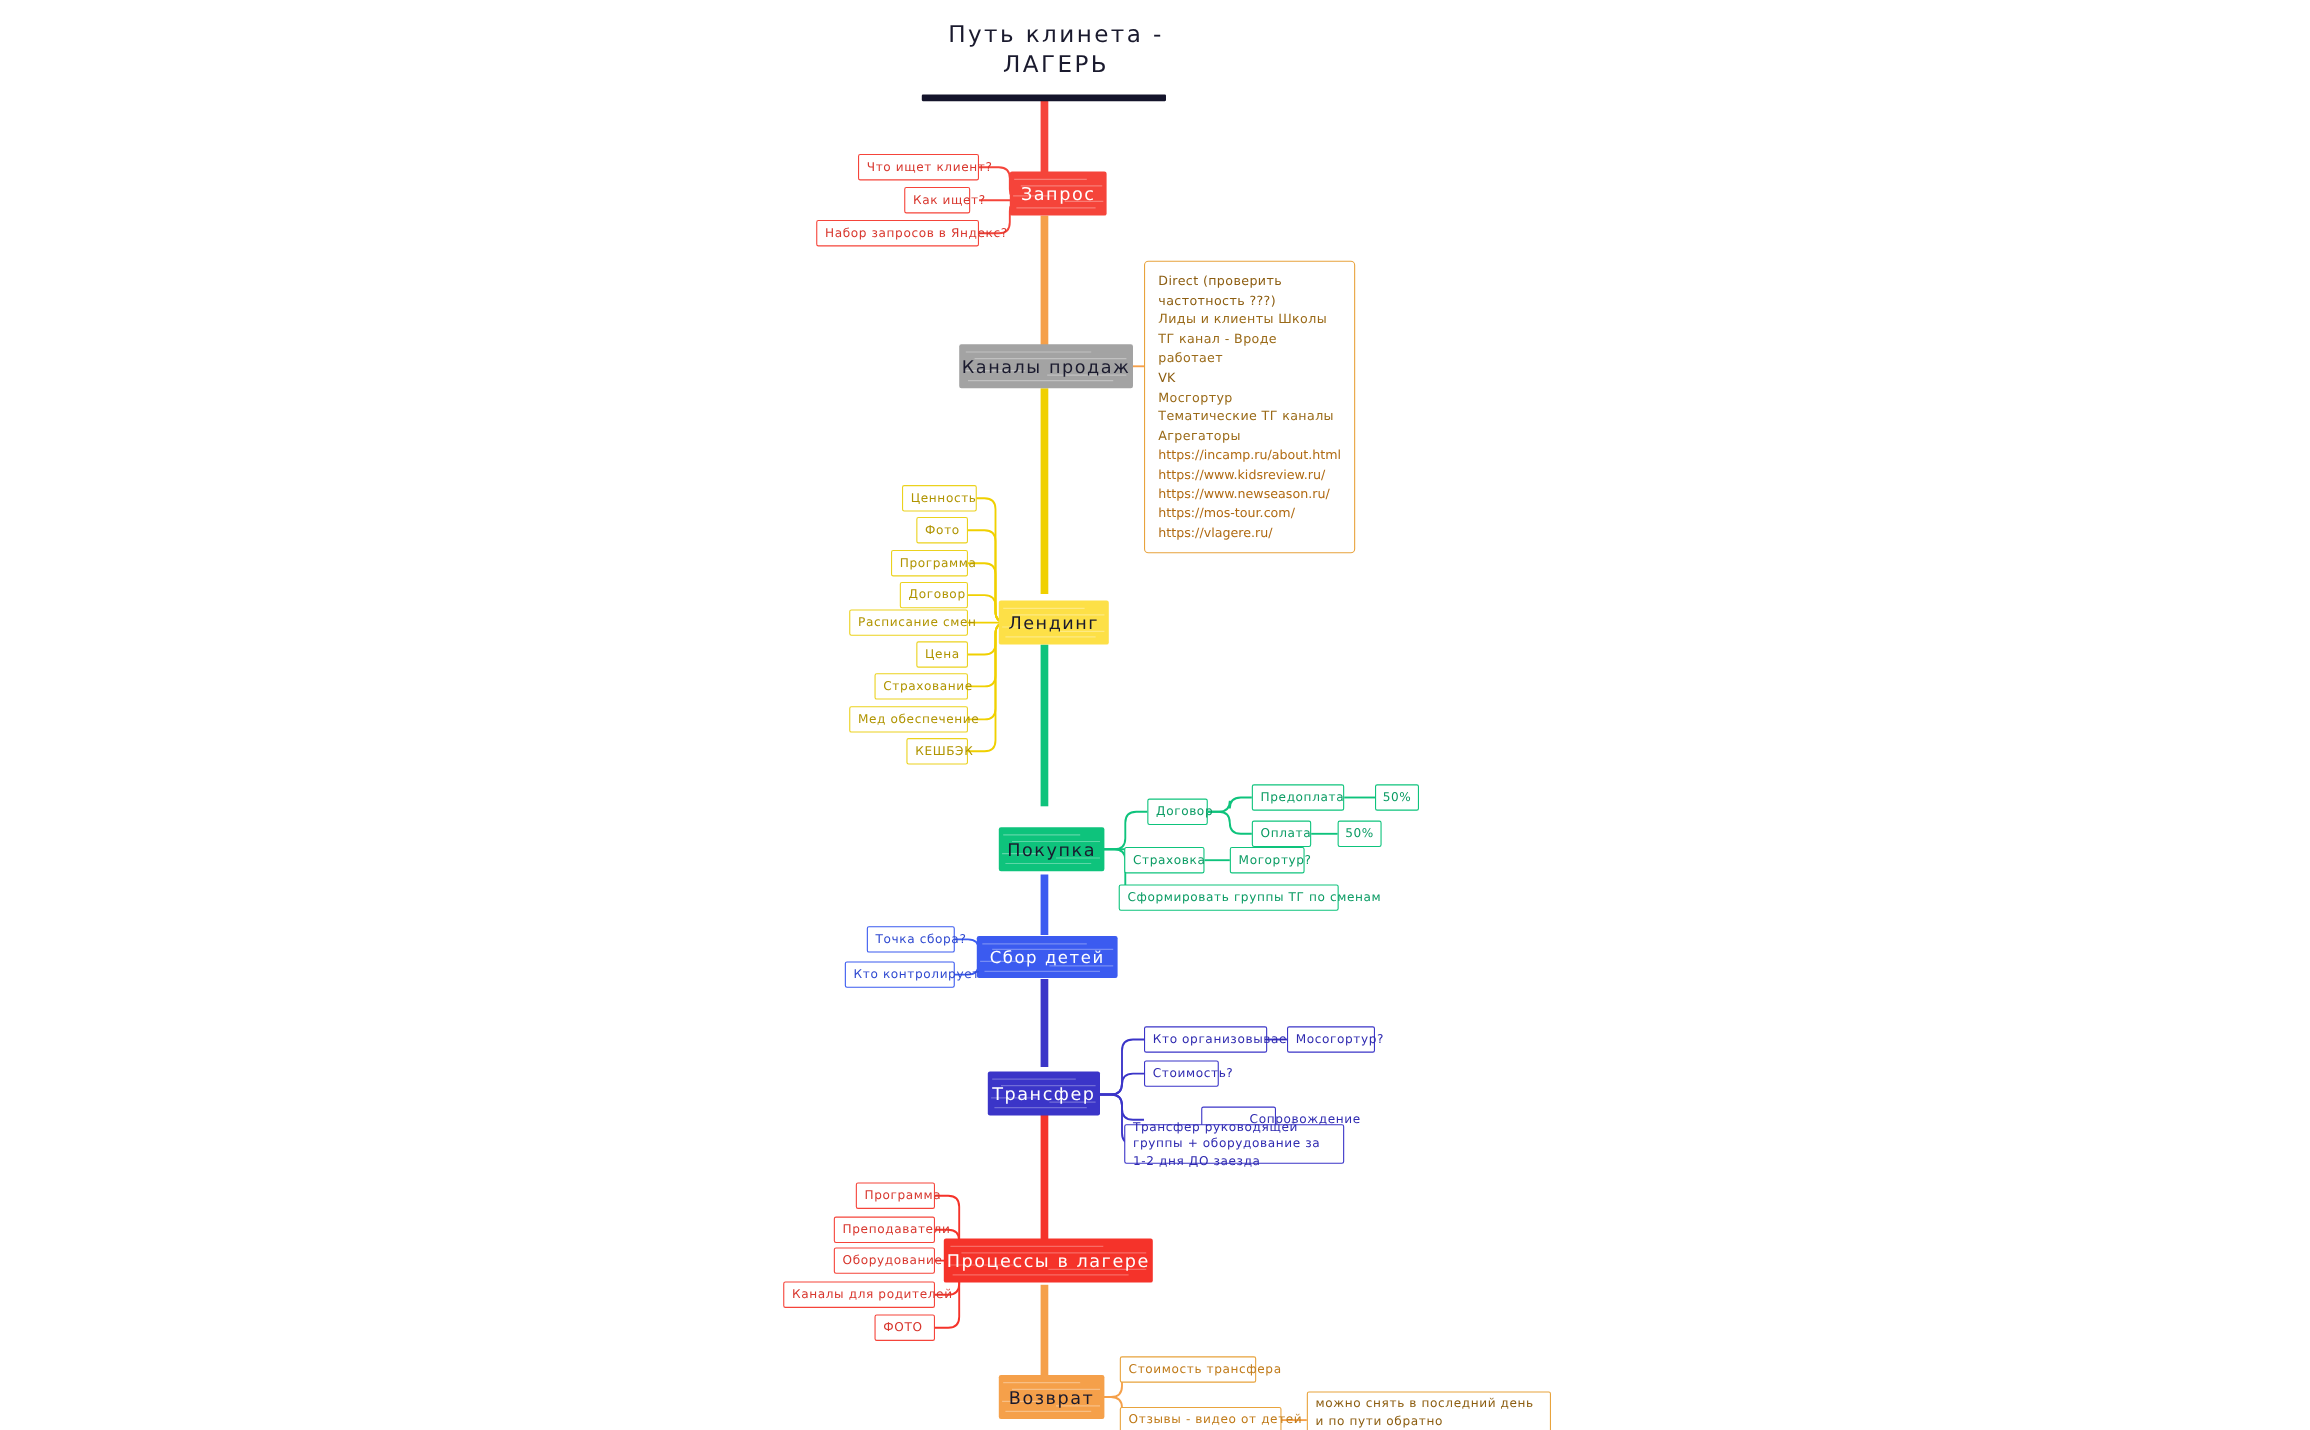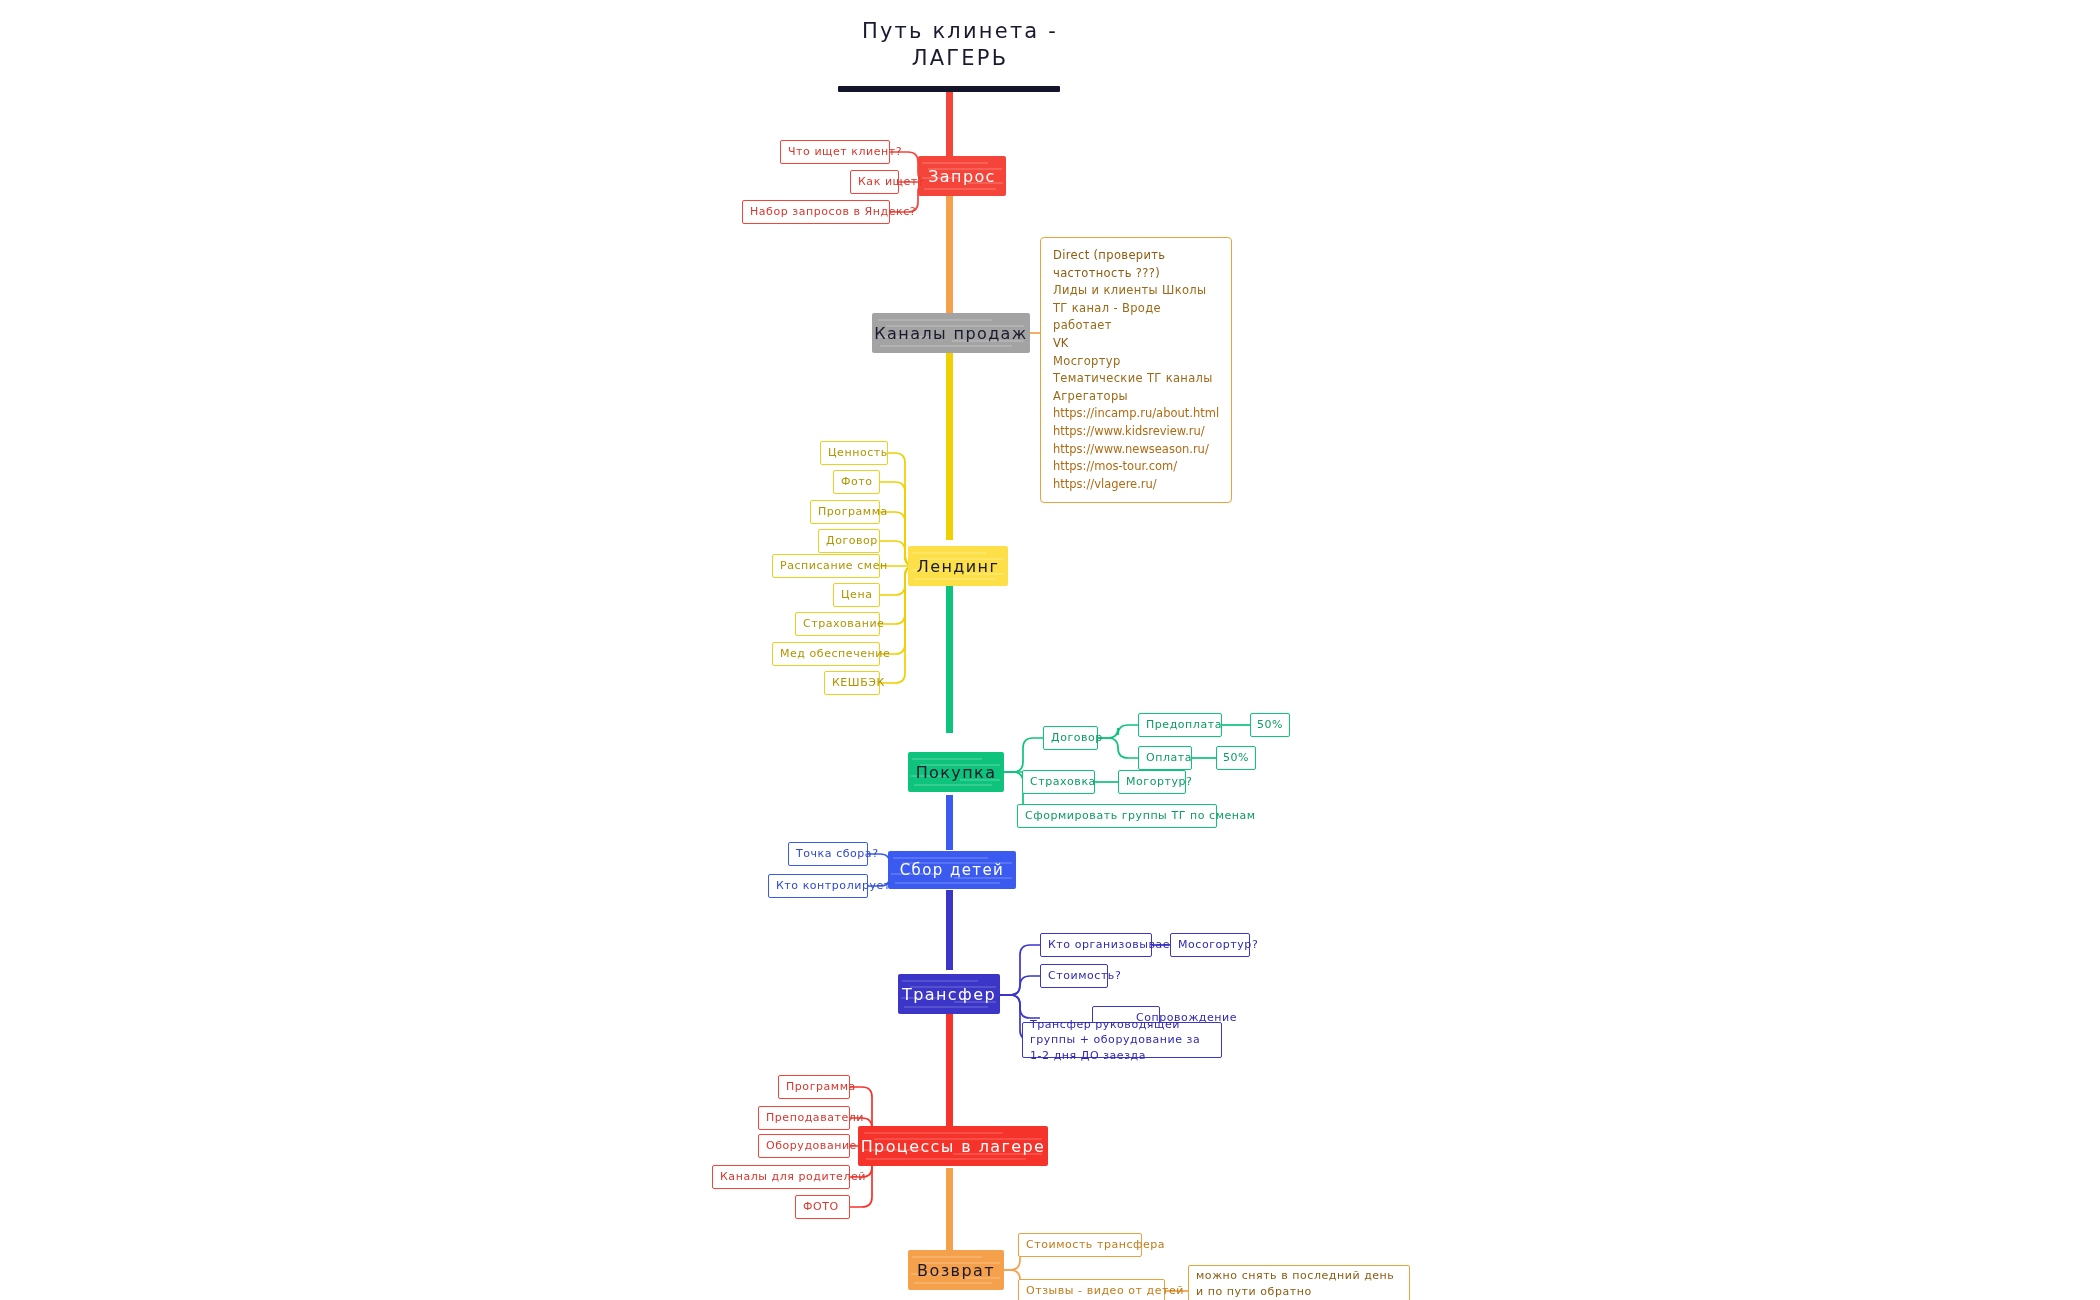--- a/index.html
+++ b/index.html
@@ -200,21 +200,21 @@
         <line x1="3" y1="22" x2="40" y2="22"></line>
           <line x1="50" y1="27" x2="85" y2="27"></line>
         <line x1="6" y1="33" x2="78" y2="33"></line>
       </g>
     </svg>
     <span class="lbl">Запрос</span>
   </div>
   <div class="sub" style="left:780px; top:140px; width:110px; height:24px; border-color:#f5443a; color:#d8372e;">
     <span>Что ищет клиент?</span>
   </div>
-  <div class="sub" style="left:822px; top:170px; width:49px; height:24px; border-color:#f5443a; color:#d8372e;margin-left:28px;">
+  <div class="sub" style="left:822px; top:170px; width:60px; height:24px; border-color:#f5443a; color:#d8372e;">
     <span>Как ищет?</span>
   </div>
   <div class="sub" style="left:742px; top:200px; width:148px; height:24px; border-color:#f5443a; color:#d8372e;">
     <span>Набор запросов в Яндекс?</span>
   </div>
 
   <div class="mainnode" style="left:872px; top:313px; width:158px; height:40px; background:#a3a3a3; color:#1a1a2e; font-size:16px;">
     <svg class="streaks" viewBox="0 0 158 40" preserveAspectRatio="none">
       <g stroke="#ffffff" stroke-width="1.1" opacity=".6">
         <line x1="6" y1="7" x2="120" y2="7"></line>

